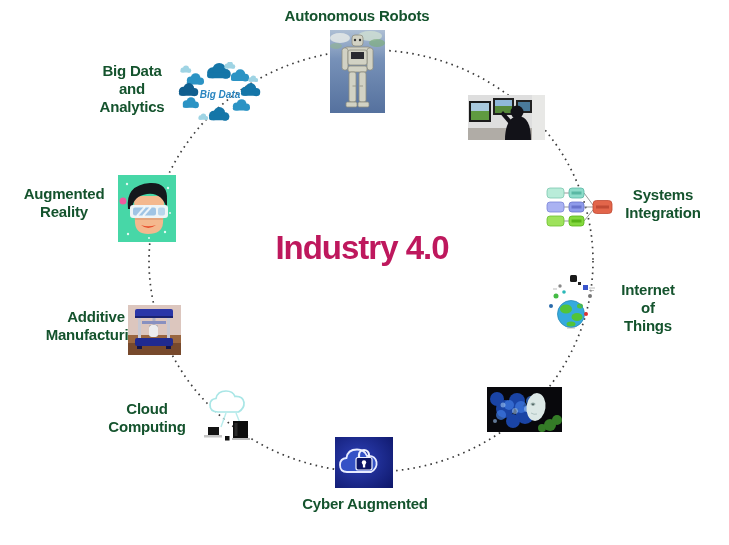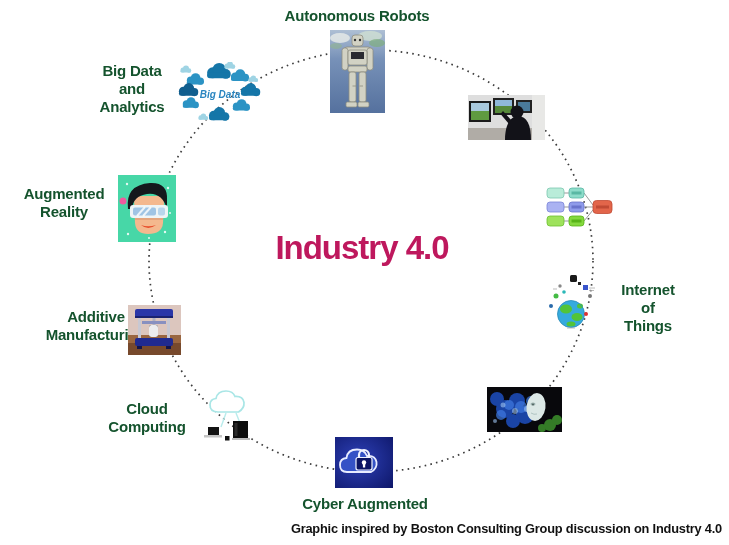--- a/index.html
+++ b/index.html
@@ -26,36 +26,37 @@
 <body>
 
 <div id="stage">
 
   <svg width="729" height="545" style="position:absolute;left:0;top:0;">
     <ellipse cx="371" cy="261" rx="222" ry="211" fill="none" stroke="#3c3c3c" stroke-width="1.7" stroke-dasharray="1.6 4.2"></ellipse>
   </svg>
 
   <div class="title">Industry 4.0</div>
 
-  <div class="caption">Graphic inspired by Boston Consulting Group discussion on Industry 4.0</div>
 
   <div class="label" style="left:262px;top:7px;width:190px;">Autonomous Robots</div>
   <div class="label" style="left:88px;top:62px;width:88px;">Big Data
 and
 Analytics</div>
   <div class="label" style="left:14px;top:185px;width:100px;">Augmented
 Reality</div>
   <div class="label" style="left:0px;top:308px;width:126px;padding-left:33px;">Additive
 Manufacturing</div>
   <div class="label" style="left:92px;top:400px;width:110px;text-align:center;">Cloud
 Computing</div>
   <div class="label" style="left:285px;top:495px;width:160px;">Cyber Augmented</div>
   <div class="label" style="left:612px;top:281px;width:72px;">Internet
 of
 Things</div>
+  <div class="label" style="left:612px;top:186px;width:102px;">Systems
+Integration</div>
 
   <svg class="img" style="left:330px;top:30px;" width="55" height="83" viewBox="0 0 55 83">
     <defs>
       <linearGradient id="robg" x1="0" y1="0" x2="0" y2="1">
         <stop offset="0" stop-color="#aebfd4"></stop>
           <stop offset="0.35" stop-color="#7791b8"></stop>
         <stop offset="1" stop-color="#55719e"></stop>
       </linearGradient>
     </defs>
     <rect width="55" height="83" fill="url(#robg)"></rect>

